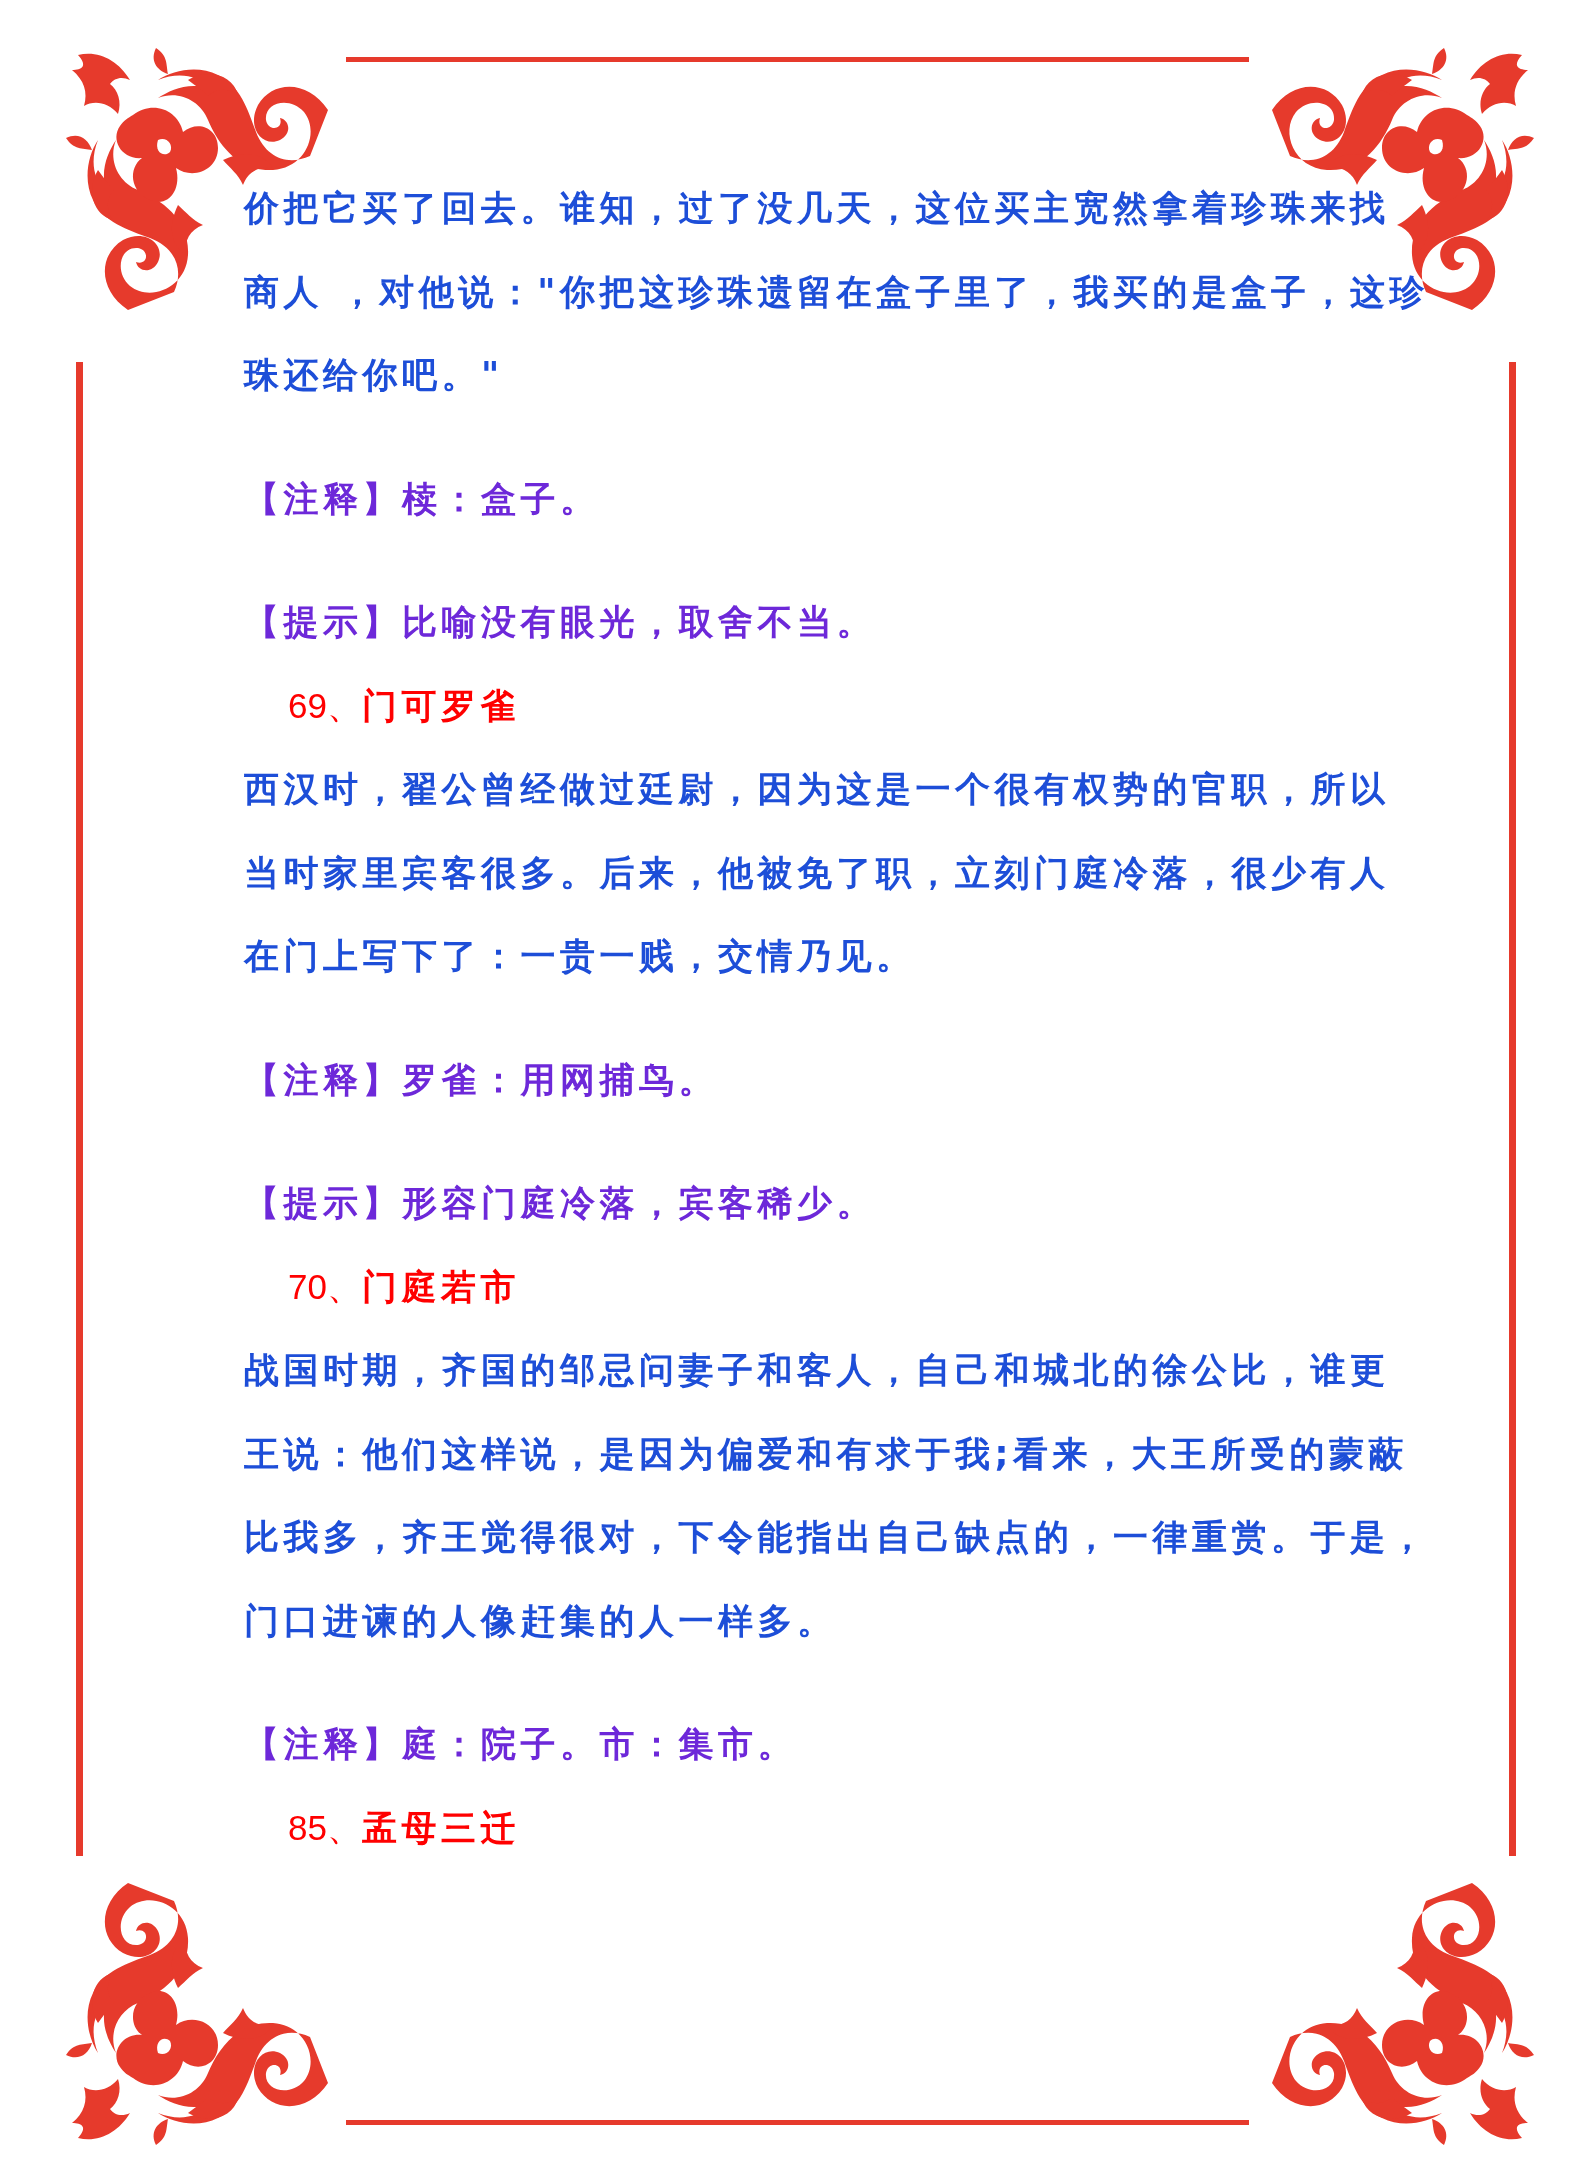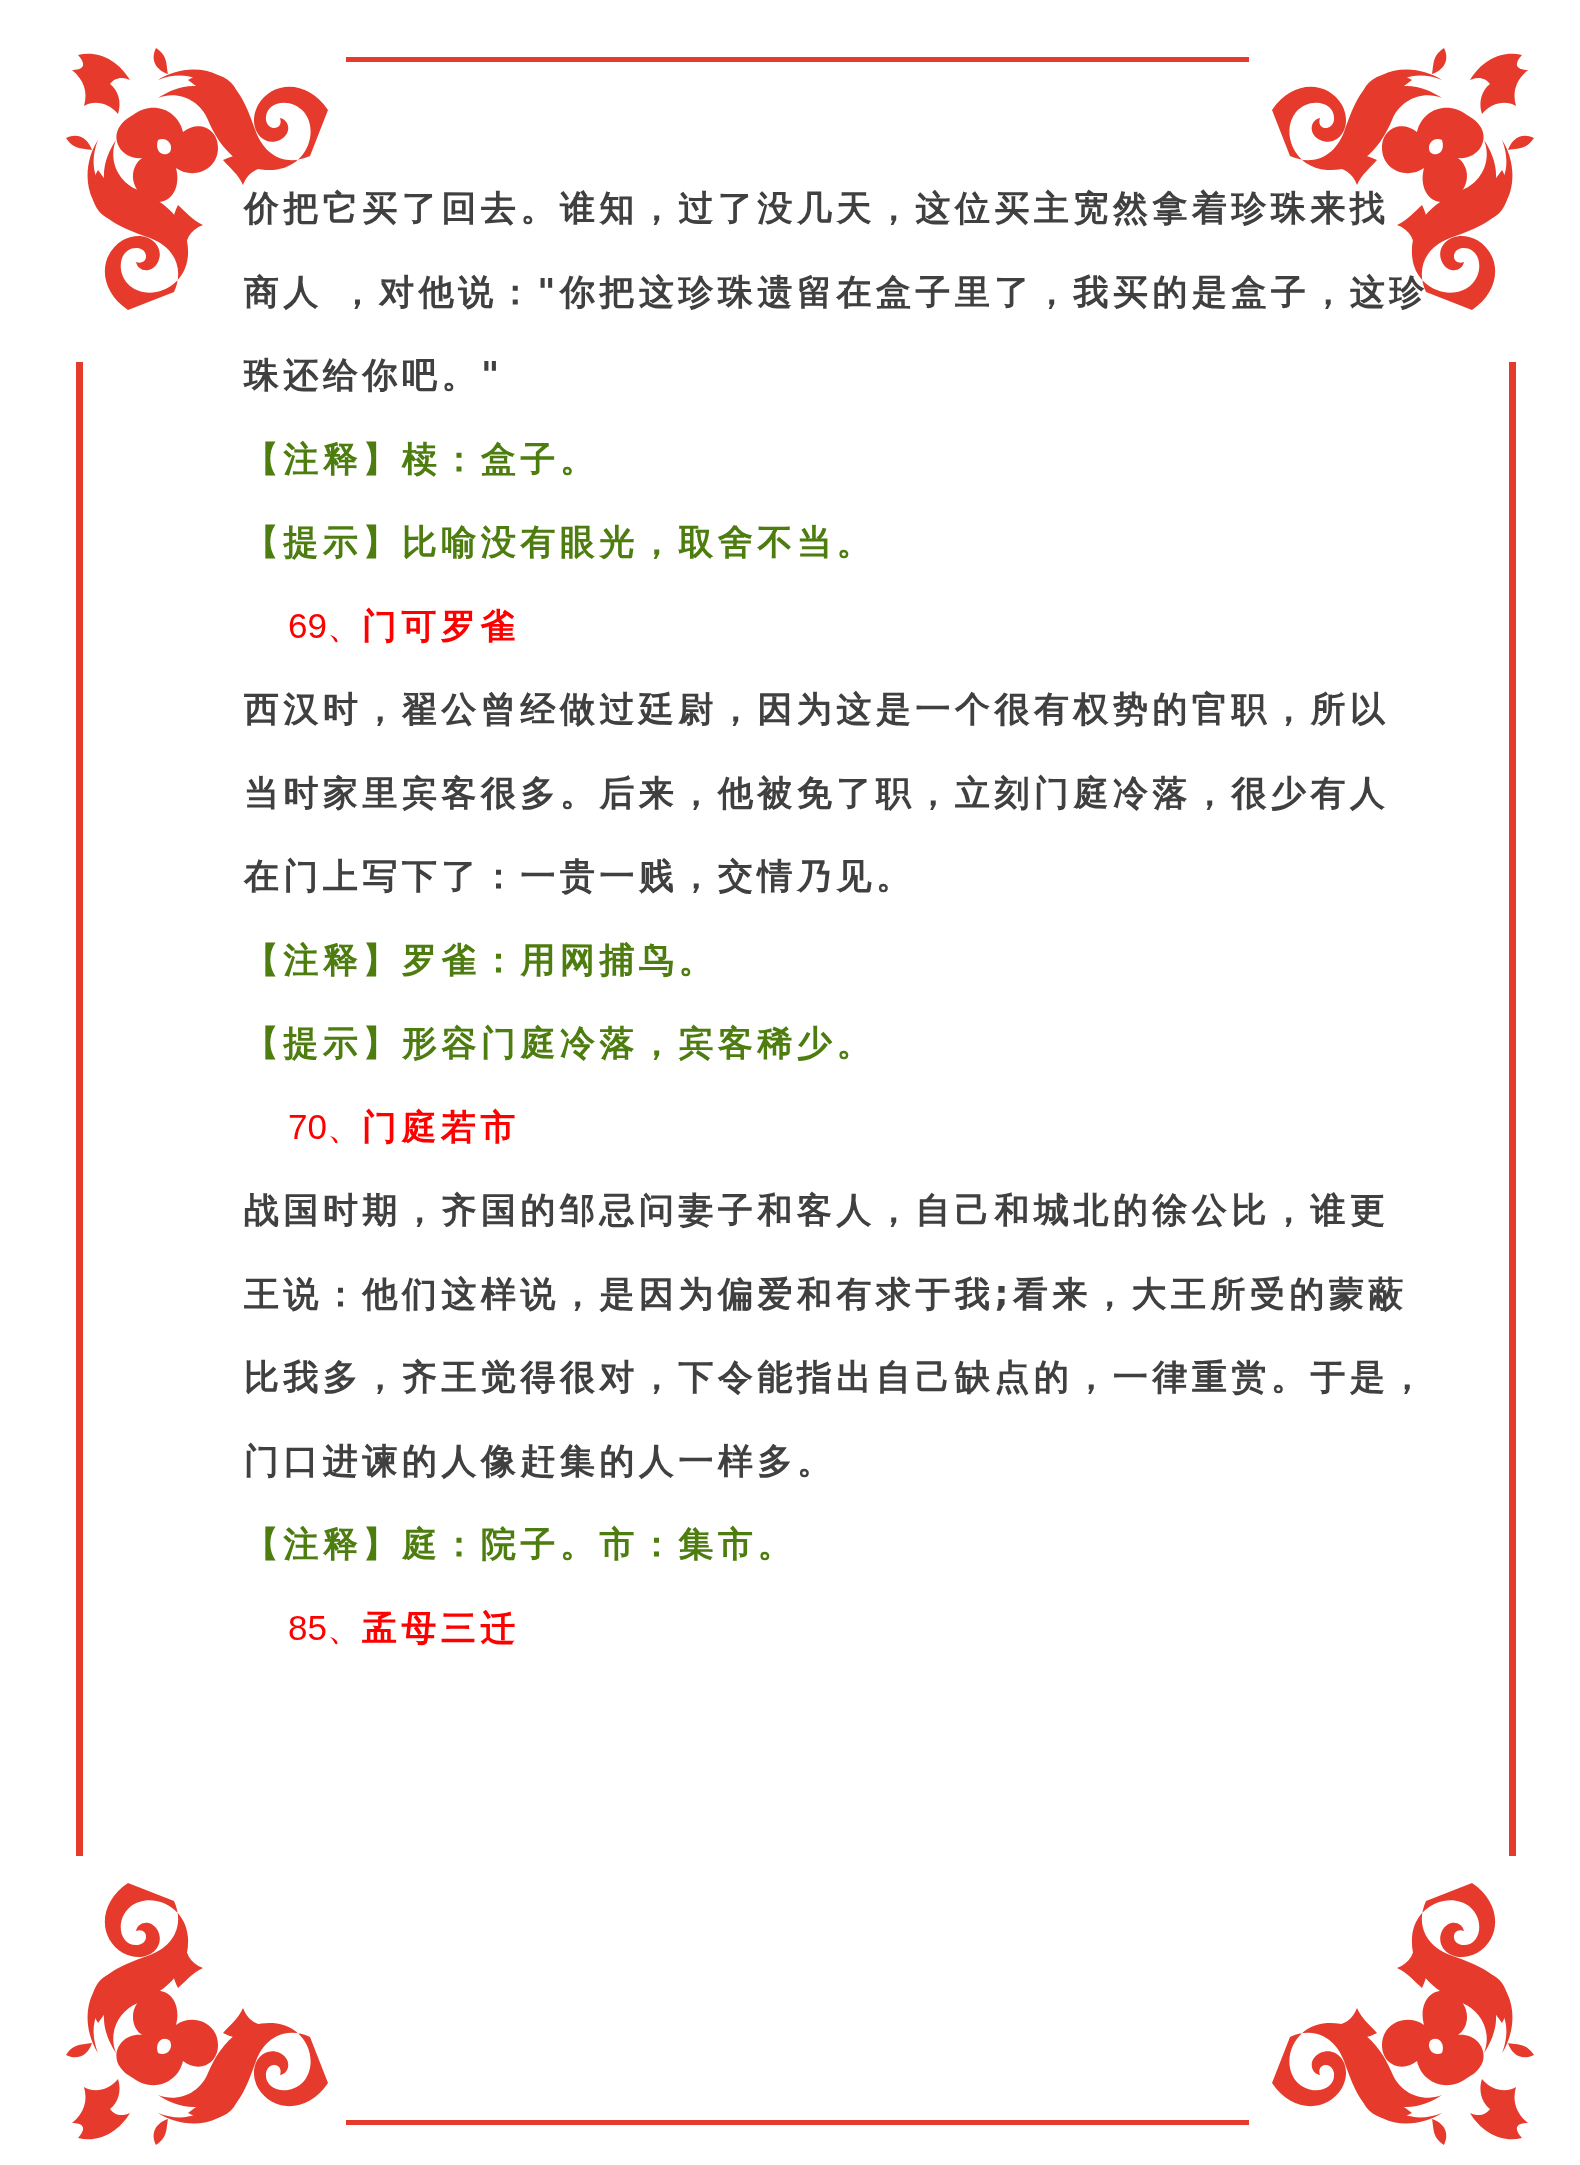--- a/index.html
+++ b/index.html
@@ -12,22 +12,22 @@
   .line-right { left: 1509px; top: 362px; width: 7px; height: 1494px; }
   .corner { position: absolute; width: 280px; height: 285px; }
   .corner svg { width: 100%; height: 100%; display: block; }
   .corner-tl { left: 58px; top: 40px; }
   .corner-tr { left: 1262px; top: 40px; transform: scaleX(-1); }
   .corner-bl { left: 58px; top: 1868px; transform: scaleY(-1); }
   .corner-br { left: 1262px; top: 1868px; transform: scale(-1,-1); }
 
   .content { position: absolute; left: 244px; top: 180px; width: 1110px; }
   .line { height: 83.5px; line-height: 56px; font-size: 35px; font-weight: bold;
-          letter-spacing: 4.5px; white-space: nowrap; color: #404040; }
-  .line.blue { color: #4d7c0f; }
+          letter-spacing: 4.5px; white-space: nowrap; color: #1d4ed8; }
+  .line.blue { color: #6d28d9; margin-top: 40px; }
   .line.heading { color: #ff0000; margin-left: 44px; }
   .heading .num { font-weight: normal; font-family: "Liberation Sans", sans-serif; letter-spacing: 0; }
   .heading .title { font-weight: bold; }
 </style>
 </head>
 <body>
 
 <div class="frame-line line-top"></div>
 <div class="frame-line line-bottom"></div>
 <div class="frame-line line-left"></div>

